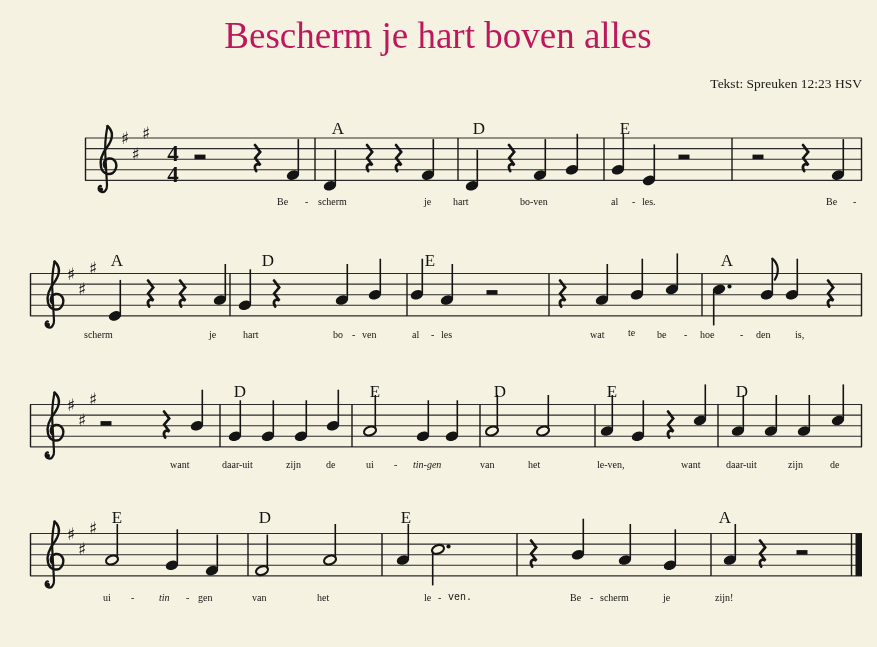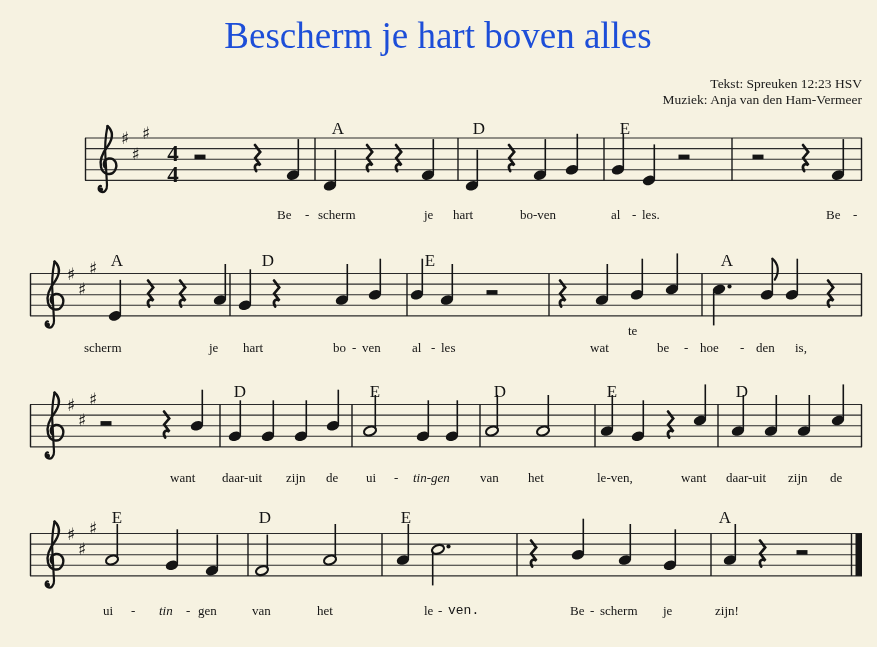--- a/index.html
+++ b/index.html
@@ -4,43 +4,42 @@
 <style>
   html,body{margin:0;padding:0;}
   body{
     width:877px;height:647px;position:relative;overflow:hidden;
     background:#f6f2e1;
     font-family:"Liberation Serif","DejaVu Serif",serif;
     color:#161616;
   }
   #title{
     position:absolute;top:14px;left:438px;transform:translateX(-50%);
-    font-size:37px;white-space:nowrap;color:#1d4ed8;
+    font-size:37px;white-space:nowrap;color:#be185d;
   }
   #credits{
     position:absolute;right:15px;top:76px;text-align:right;
     font-size:13.5px;line-height:15.5px;color:#1a1a1a;
   }
   #score-svg{position:absolute;left:0;top:0;}
   .staff{stroke:#2a2a2a;stroke-width:1.1;}
   .bar{stroke:#1c1c1c;stroke-width:1.4;}
   .overlay-label{
     position:absolute;white-space:nowrap;color:#141414;
   }
   .chord{font-size:17px;transform:translateX(-50%);}
-  .lyric{font-size:13px;margin-top:11px;}
+  .lyric{font-size:10px;}
 </style>
 </head>
 <body>
 
 <div id="title">Bescherm je hart boven alles</div>
 
 <div id="credits">
   <div>Tekst: Spreuken 12:23 HSV</div>
-  <div>Muziek: Anja van den Ham-Vermeer</div>
 </div>
 
 <svg id="score-svg" width="877" height="647">
     <g>
       <line class="staff" x1="85" y1="138" x2="862" y2="138"></line>
       <line class="staff" x1="85" y1="148.6" x2="862" y2="148.6"></line>
       <line class="staff" x1="85" y1="159.2" x2="862" y2="159.2"></line>
       <line class="staff" x1="85" y1="169.8" x2="862" y2="169.8"></line>
       <line class="staff" x1="85" y1="180.4" x2="862" y2="180.4"></line>
       <line class="bar" x1="85.5" y1="138" x2="85.5" y2="180.4"></line>
@@ -302,21 +301,21 @@
     <span class="overlay-label lyric" style="left: 84px; top: 329px;">scherm</span>
     <span class="overlay-label lyric" style="left: 209px; top: 329px;">je</span>
     <span class="overlay-label lyric" style="left: 243px; top: 329px;">hart</span>
     <span class="overlay-label lyric" style="left: 333px; top: 329px;">bo</span>
     <span class="overlay-label lyric" style="left: 352px; top: 329px;">-</span>
     <span class="overlay-label lyric" style="left: 362px; top: 329px;">ven</span>
     <span class="overlay-label lyric" style="left: 412px; top: 329px;">al</span>
     <span class="overlay-label lyric" style="left: 431px; top: 329px;">-</span>
     <span class="overlay-label lyric" style="left: 441px; top: 329px;">les</span>
     <span class="overlay-label lyric" style="left: 590px; top: 329px;">wat</span>
-    <span class="overlay-label lyric" style="left: 628px; top: 312px;">te</span>
+    <span class="overlay-label lyric" style="left: 628px; top: 327px;">te</span>
     <span class="overlay-label lyric" style="left: 657px; top: 329px;">be</span>
     <span class="overlay-label lyric" style="left: 684px; top: 329px;">-</span>
     <span class="overlay-label lyric" style="left: 700px; top: 329px;">hoe</span>
     <span class="overlay-label lyric" style="left: 740px; top: 329px;">-</span>
     <span class="overlay-label lyric" style="left: 756px; top: 329px;">den</span>
     <span class="overlay-label lyric" style="left: 795px; top: 329px;">is,</span>
     <span class="overlay-label chord" style="left: 240px; top: 382px;">D</span>
     <span class="overlay-label chord" style="left: 375px; top: 382px;">E</span>
     <span class="overlay-label chord" style="left: 500px; top: 382px;">D</span>
     <span class="overlay-label chord" style="left: 612px; top: 382px;">E</span>

